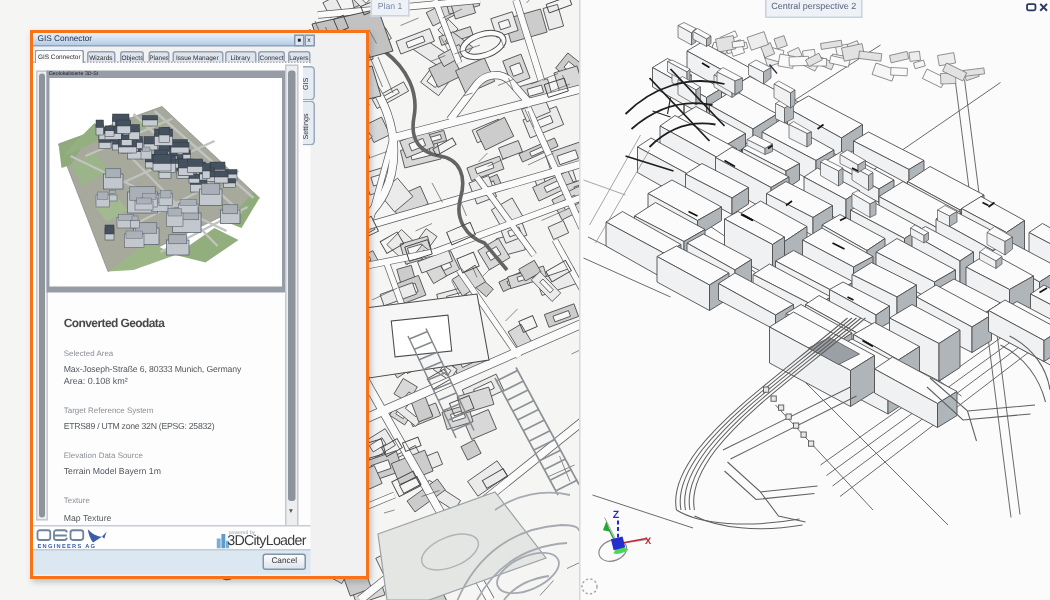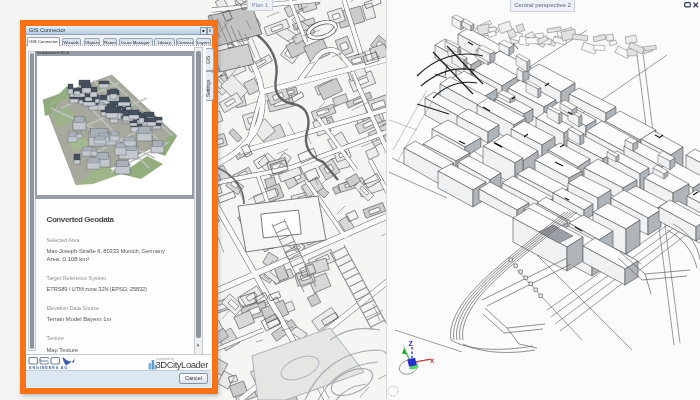--- a/index.html
+++ b/index.html
@@ -797,21 +797,21 @@
 
   <div class="abs" style="left:247px;top:0;width:24px;height:10px;background:#eef1f6;border:1px solid #ccd3de;border-top:none;font-size:5.8px;color:#7b8dab;text-align:center;line-height:10px;">Plan 1</div>
 
   <div class="abs" style="left:510px;top:0;width:63px;height:11px;background:#eef1f6;border:1px solid #ccd3de;border-top:none;font-size:6px;color:#57657f;text-align:center;line-height:10.5px;white-space:nowrap;">Central perspective 2</div>
 
   <svg class="abs" style="left:684px;top:2.2px;" width="15" height="6" viewBox="0 0 15 6">
     <rect x="0.7" y="0.7" width="5.6" height="4.2" rx="1" fill="none" stroke="#2c3a60" stroke-width="1.2"></rect>
     <path d="M9.5 0.6 L14 5.2 M14 0.6 L9.5 5.2" stroke="#2c3a60" stroke-width="1.3" fill="none"></path>
   </svg>
 
-  <div class="abs" style="left:20px;top:20px;width:186px;height:362px;background:#f1f1f1;border:6px solid #f97316;box-shadow:1px 2px 4px rgba(80,90,110,.35);">
+  <div class="abs" style="left:20px;top:20px;width:186px;height:362px;background:#f1f1f1;border:2px solid #f97316;box-shadow:1px 2px 4px rgba(80,90,110,.35);padding-left:36px;">
 
     <div class="abs" style="left:0;top:0;width:185px;height:8px;background:linear-gradient(#e9f2fa,#b6cde6);border-bottom:1px solid #8fa3ba;">
       <span style="position:absolute;left:3px;top:0.5px;font-size:5.5px;color:#22304e;">GIS Connector</span>
 
       <span class="abs" style="left:174px;top:1px;width:5px;height:5.5px;background:#dce6f0;border:1px solid #8898ac;font-size:4px;color:#223;text-align:center;line-height:5px;">■</span>
 
       <span class="abs" style="left:180.5px;top:1px;width:5px;height:5.5px;background:#dce6f0;border:1px solid #8898ac;font-size:4.5px;color:#223;text-align:center;line-height:5px;">x</span>
     </div>
 
     <div class="abs" style="left:0;top:10px;width:185px;height:9px;font-size:4.3px;color:#2a2a2a;white-space:nowrap;">

